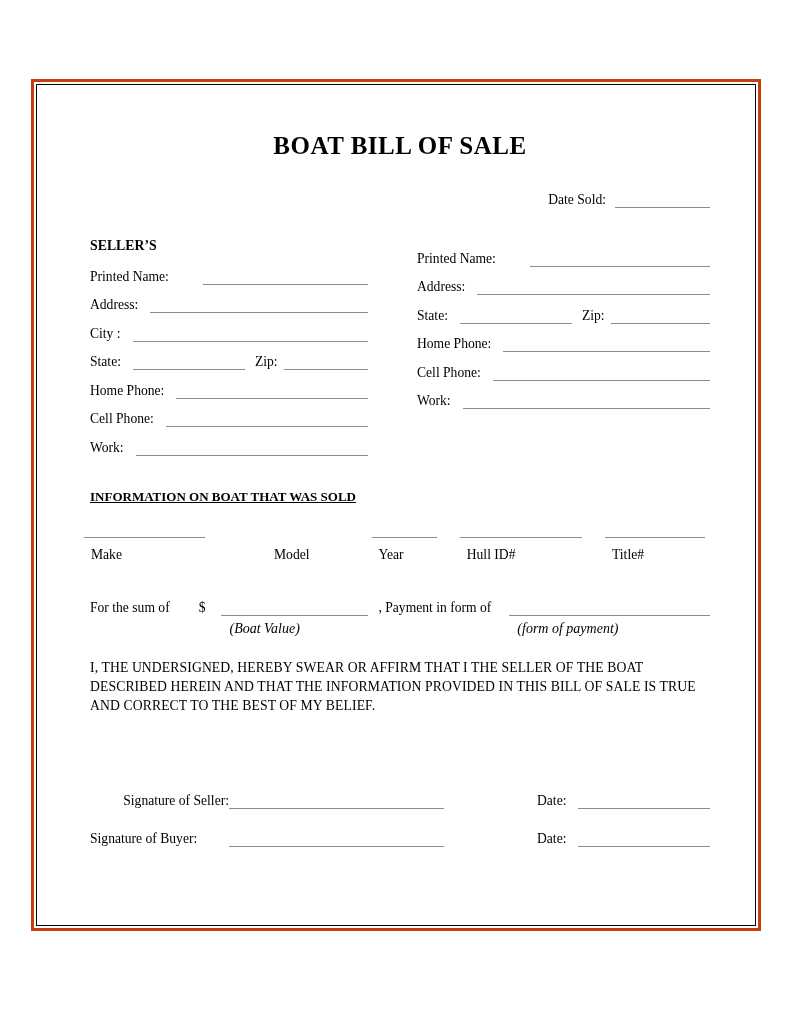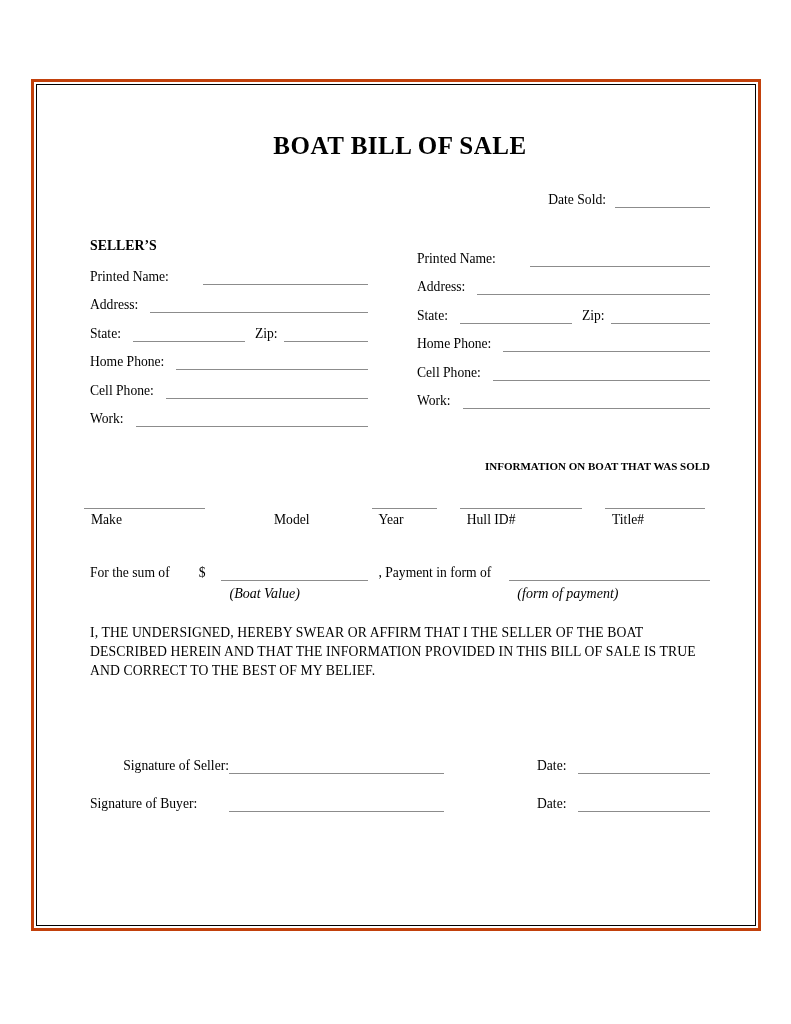--- a/index.html
+++ b/index.html
@@ -39,26 +39,26 @@
   .col-buyer { flex:1; }
   .col-h { font-weight:bold; font-size:13.8px; height:18px; }
   .frow { display:flex; align-items:flex-end; height:18px; margin-top:10.5px; }
   .frow .lbl { white-space:nowrap; }
   .frow .fill { flex:1; margin-left:12px; }
   .frow .fill.pn { margin-left:34px; }
   .frow .fill.state { flex:0 0 112px; }
   .frow .ziplbl { margin-left:10px; }
   .frow .fill.zip { margin-left:6px; }
 
-  .boat-h { text-align:right; font-weight:bold; font-size:11px; margin-top:33px; height:18px; }
+  .boat-h { text-align:left; font-weight:bold; font-size:13px; margin-top:33px; height:18px;text-decoration:underline; }
   .boat-row {
     display:flex; justify-content:space-between;
     width:621px; margin-left:-6px; margin-top:29px;
   }
-  .boat-field { display:flex; flex-direction:column; }
+  .boat-field { display:flex; flex-direction:column;gap:6px; }
   .boat-field .rule { border-bottom:1.5px solid #8c8c8c; height:2px; }
   .boat-field .blabel { padding:3px 0 0 7px; height:18px; }
   .bf-make { width:121px; }
   .bf-model { width:120px;align-items:center; }
   .bf-year { width:65px; }
   .bf-hull { width:122px; }
   .bf-title { width:100px; }
 
   .sum-row { display:flex; align-items:flex-end; height:18px; margin-top:36px; }
   .sum-row .dollar { margin-left:29px; }
@@ -98,20 +98,24 @@
         <div class="col-h">SELLER’S</div>
         <div class="frow">
           <span class="lbl">Printed Name:</span>
           <span class="fill pn"></span>
         </div>
         <div class="frow">
           <span class="lbl">Address:</span>
           <span class="fill"></span>
         </div>
         <div class="frow">
+          <span class="lbl">City :</span>
+          <span class="fill"></span>
+        </div>
+        <div class="frow">
           <span class="lbl">State:</span>
           <span class="fill state"></span>
           <span class="lbl ziplbl">Zip:</span>
           <span class="fill zip"></span>
         </div>
         <div class="frow">
           <span class="lbl">Home Phone:</span>
           <span class="fill"></span>
         </div>
         <div class="frow">

